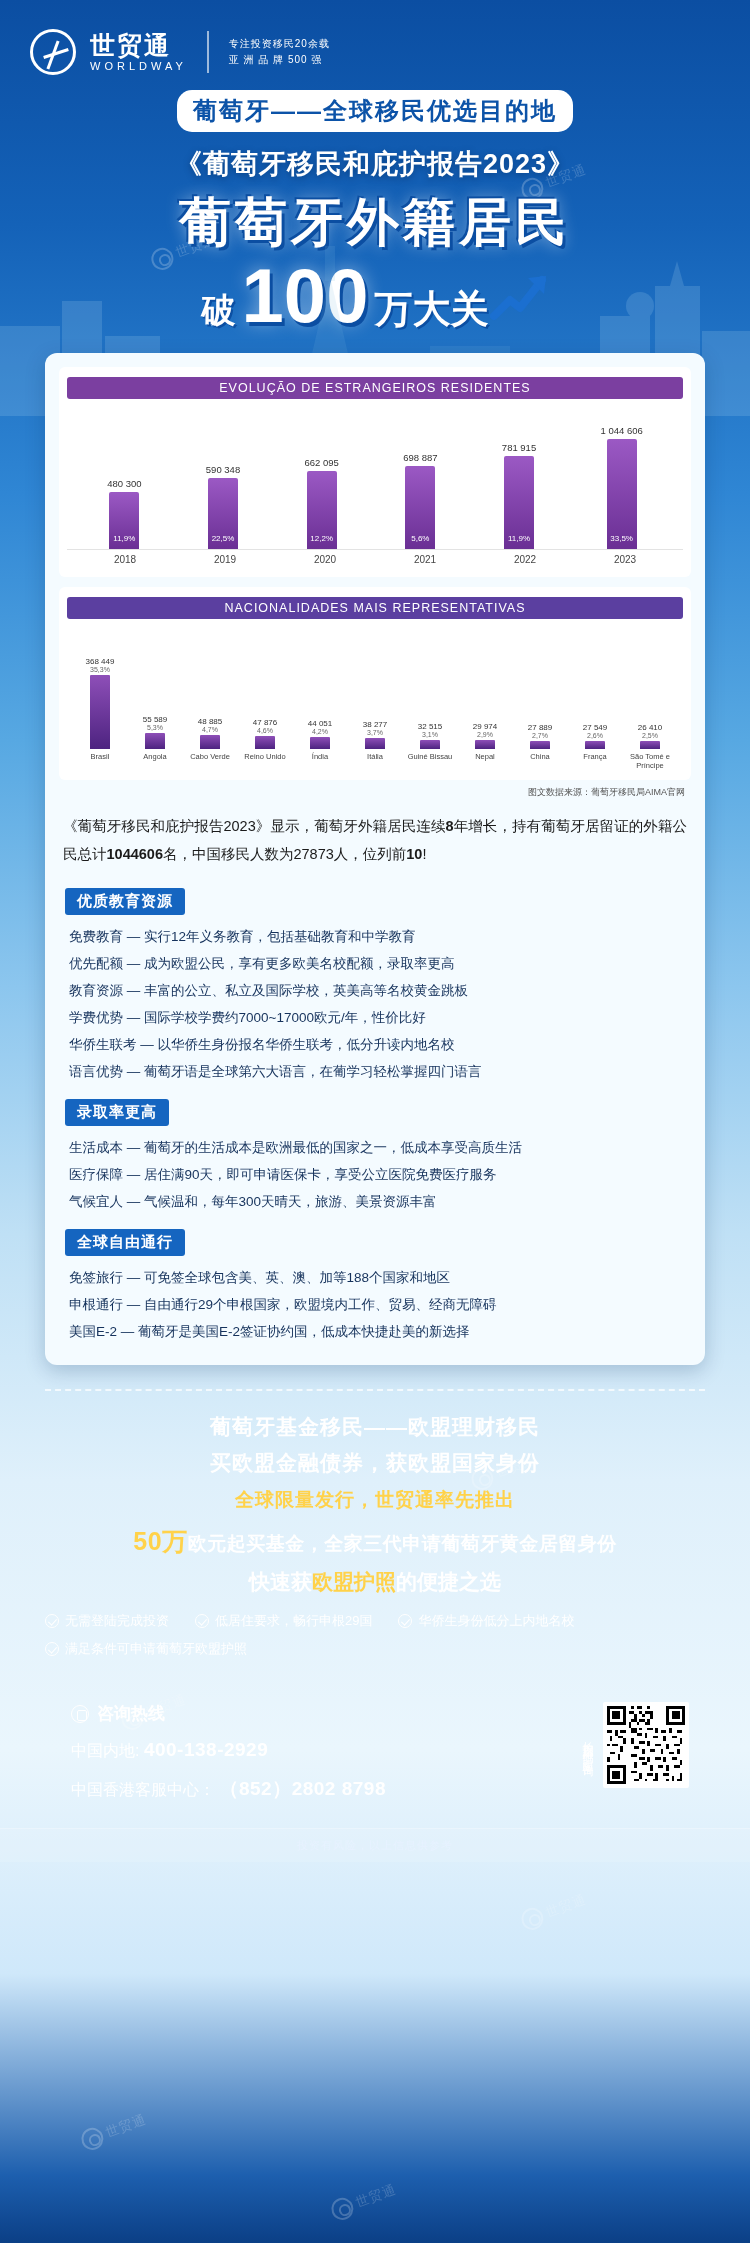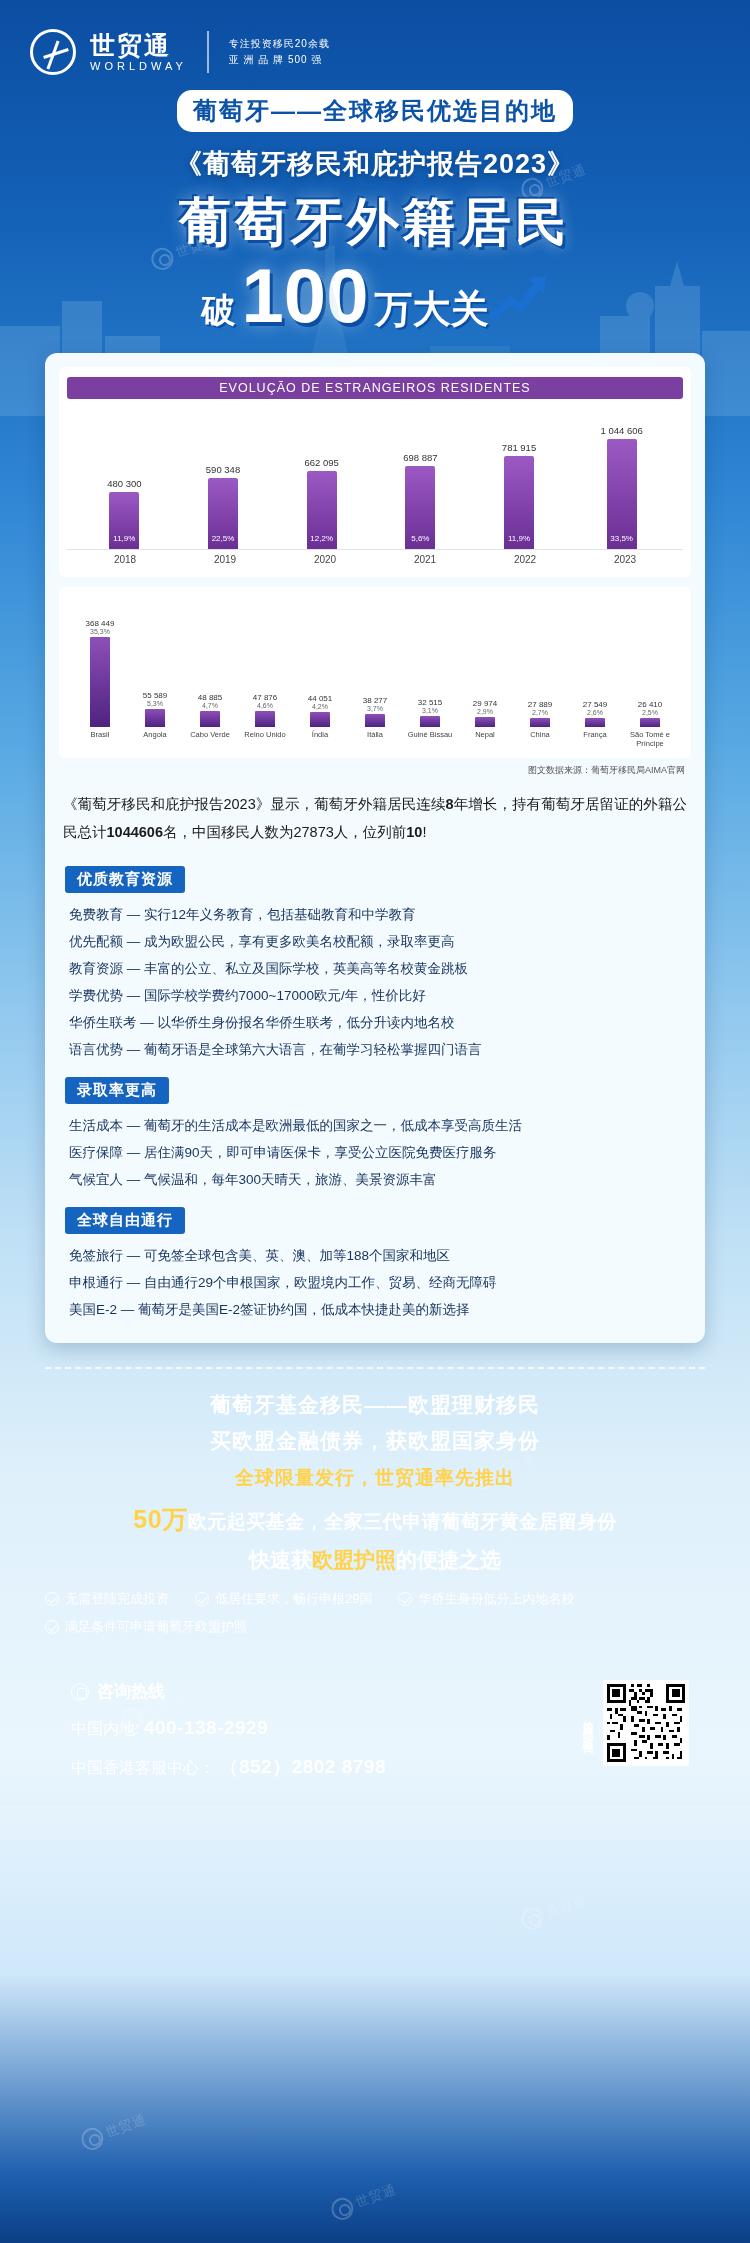--- a/index.html
+++ b/index.html
@@ -181,21 +181,21 @@
     color:#fff; font-size:8px; white-space:nowrap;
   }
   .x-labels { display:flex; justify-content:space-around; padding: 4px 8px 6px; border-top:1px solid #e3e3e3;}
   .x-labels div { font-size:10px; color:#444; width:48px; text-align:center; }
 
   .bars2 {
     display:flex;
     align-items:flex-end;
     justify-content:space-between;
     height:130px;
-    padding: 22px 10px 0;
+    padding: 38px 10px 0;
   }
   .bar2-item { display:flex; flex-direction:column; align-items:center; justify-content:flex-end; height:100%; width:46px; }
   .bar2-val { font-size:8px; color:#333; white-space:nowrap; }
   .bar2-sub { font-size:7px; color:#666; margin-bottom:2px; }
   .bar2 { width:20px; background: linear-gradient(180deg,#8e4fb8,#4d2380); border-radius:1px 1px 0 0; }
   .x-labels2 { display:flex; justify-content:space-between; padding: 4px 10px 4px; }
   .x-labels2 div { width:46px; font-size:7.5px; color:#444; text-align:center; line-height:1.15; }
 
   .chart-source { text-align:right; font-size:9px; color:#555; padding: 6px 6px 0; }
 
@@ -424,20 +424,21 @@
       <div>2019</div>
       <div>2020</div>
       <div>2021</div>
       <div>2022</div>
       <div>2023</div>
     </div>
   </div>
 
   
   <div class="chart-box" style="margin-top:10px">
+    <div class="chart-title alt">NACIONALIDADES MAIS REPRESENTATIVAS</div>
     <div class="bars2">
       <div class="bar2-item">
         <div class="bar2-val">368 449</div>
         <div class="bar2-sub">35,3%</div>
         <div class="bar2" style="height:100%"></div>
       </div>
       <div class="bar2-item">
         <div class="bar2-val">55 589</div>
         <div class="bar2-sub">5,3%</div>
         <div class="bar2" style="height:17%"></div>

